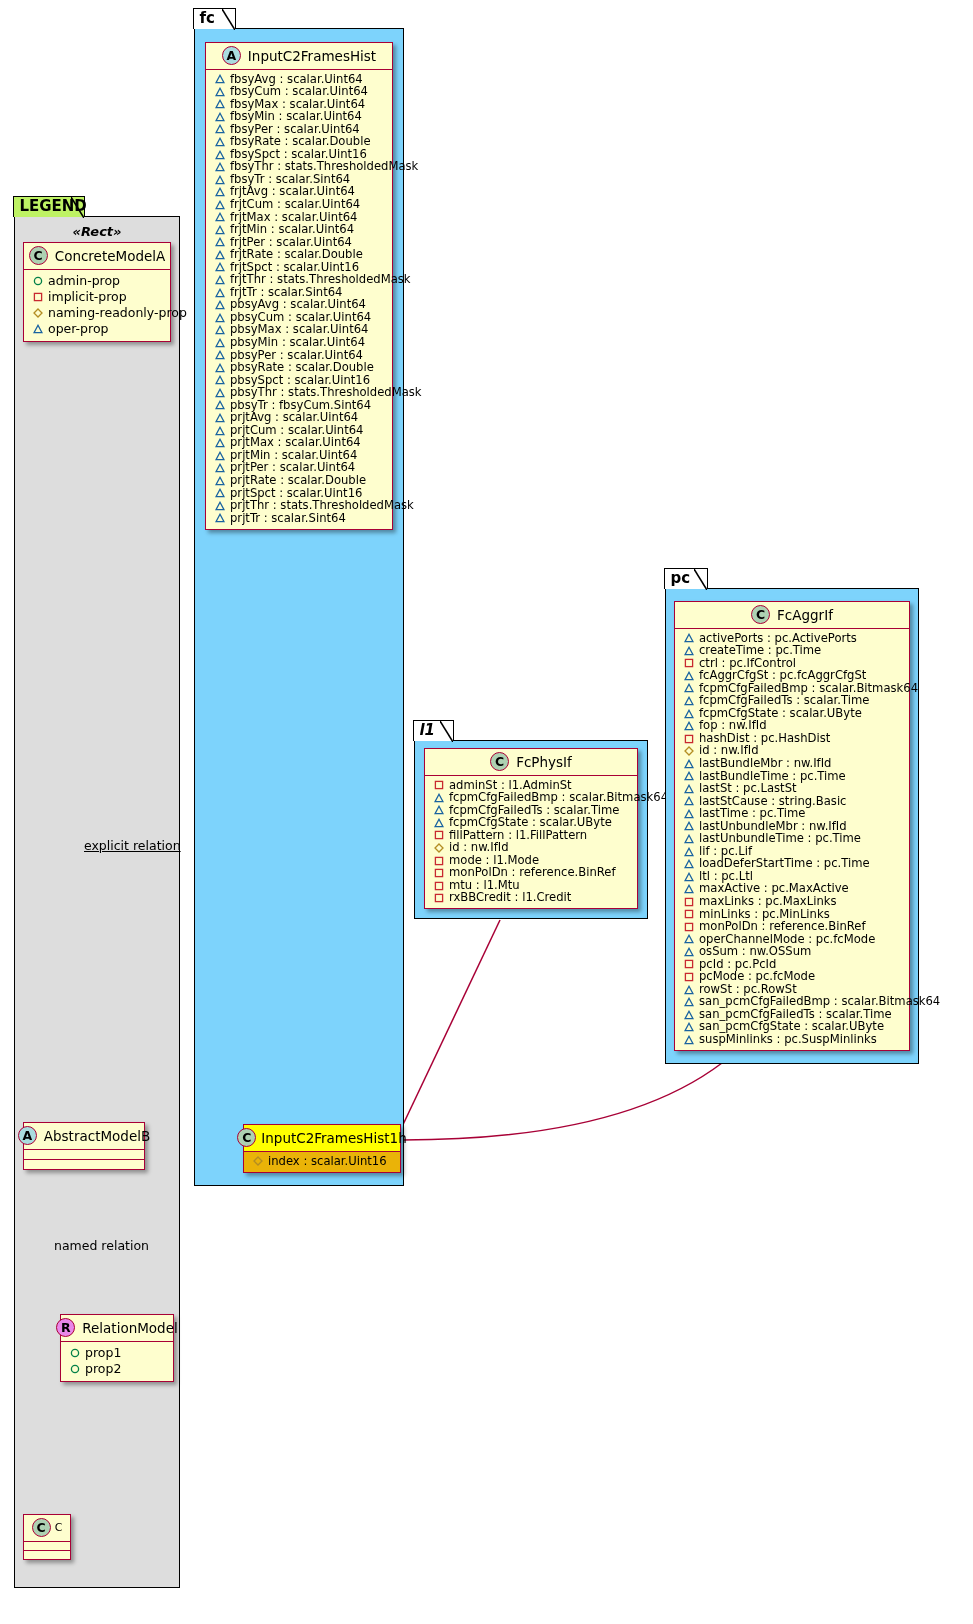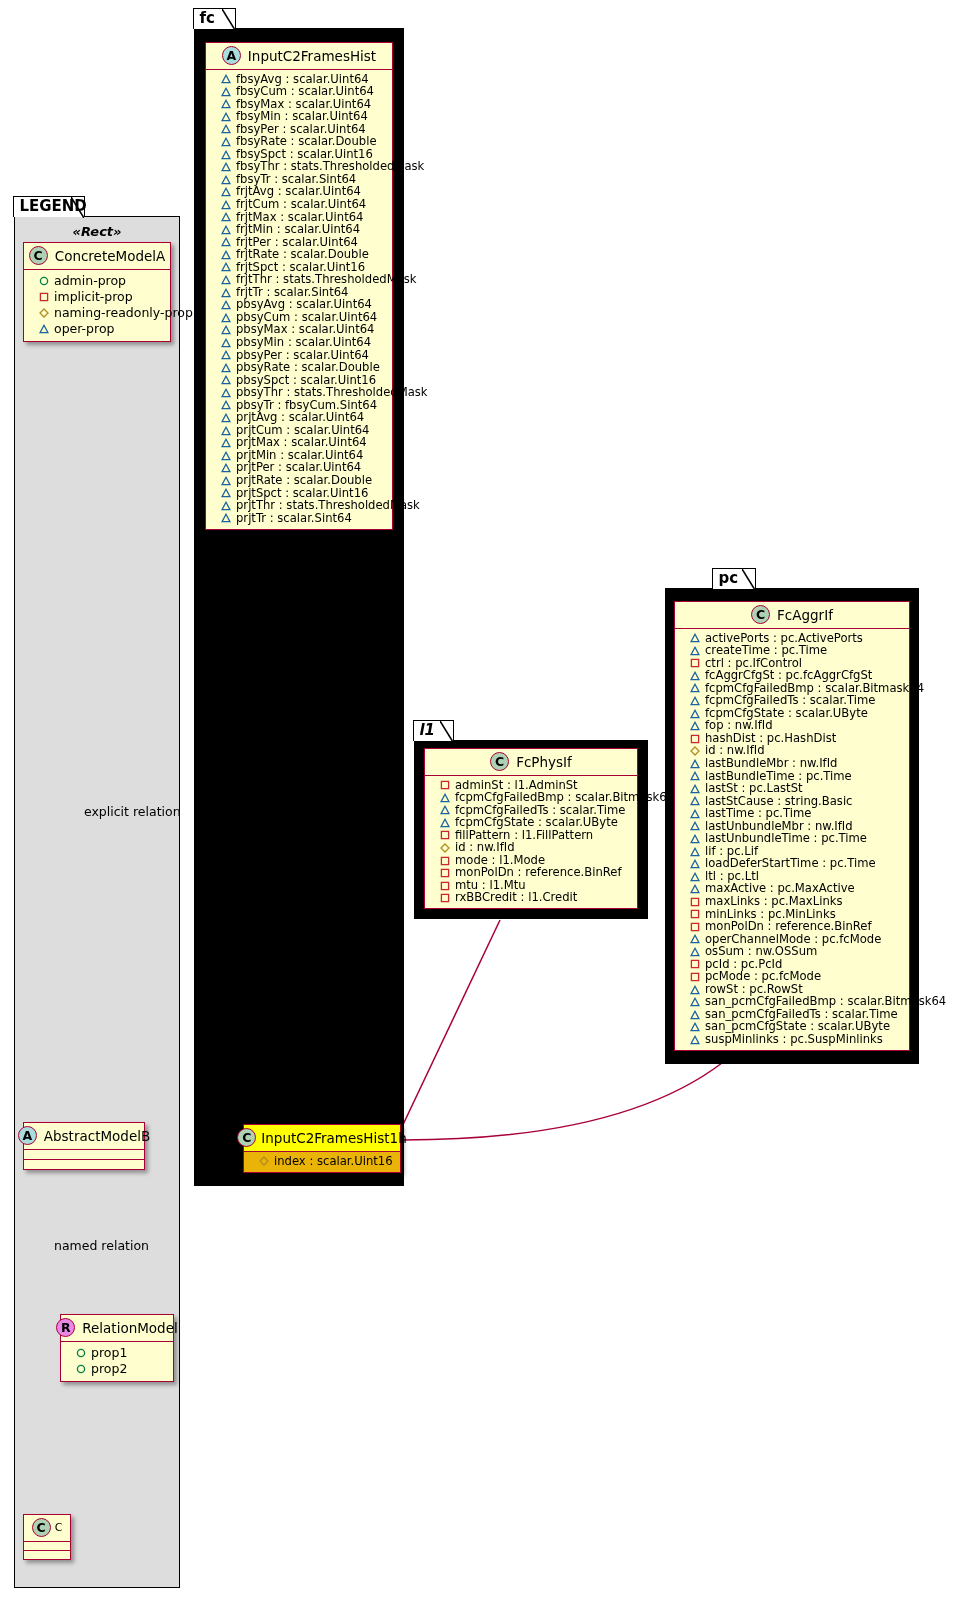--- a/index.html
+++ b/index.html
@@ -26,41 +26,41 @@
     width: 973px;
     height: 1624px;
     pointer-events: none;
   }
 
   
   .pkg {
     position: absolute;
     box-sizing: border-box;
     border: 1.6px solid #000000;
-    background: #000000;
+    background: #7dd3fc;
   }
   .pkg.shaded { background: #DDDDDD; }
   .pkg-tab {
     position: absolute;
     top: -21px;
     left: -1.6px;
     height: 21px;
     box-sizing: border-box;
     border: 1.6px solid #000000;
     border-bottom: none;
     background: inherit;
     padding: 0 14px 0 5px;
     font-size: 15px;
     font-weight: bold;
     line-height: 19px;
     color: #000000;
     white-space: nowrap;
   }
   .pkg-tab.white { background: #ffffff; }
-  .pkg-tab.grey  { background: #ffffff; }
+  .pkg-tab.grey  { background: #bef264; }
   .tab-slant {
     position: absolute;
     right: 0; top: 0;
     width: 13px; height: 21px;
     overflow: hidden;
   }
 
   
   .cls {
     position: absolute;
@@ -87,21 +87,21 @@
   .cls-hdr .nm.abstract { }
   .cls-stereo {
     text-align: center;
     font-size: 13px;
     font-style: italic;
     font-weight: bold;
     color: #000000;
     padding: 2px 0 3px 0;
   }
   .cls-body {
-    padding: 3px 5px 4px 15px;
+    padding: 3px 5px 4px 9px;
   }
   .cls-body.empty { height: 9px; padding: 0; }
   .cls-sep {
     border-top: 1.4px solid #A80036;
     height: 0;
   }
   .attr {
     display: flex;
     align-items: center;
     gap: 5px;
@@ -210,21 +210,21 @@
       </div>
       <div class="attr legend-attr">
         <svg class="mk" viewBox="0 0 10 10">
             <path d="M5,1.3 L9,8.7 L1,8.7 z" fill="none" stroke="#1963A0" stroke-width="1.3"></path>
           </svg>
         <span class="txt">oper-prop</span>
       </div>
     </div>
   </div>
 
-  <div class="edge-label" style="left:84px; top:804px;">explicit relation</div>
+  <div class="edge-label" style="left:84px; top:838px;text-decoration:underline;">explicit relation</div>
 
   <div class="cls" style="left:23px; top:1122px; width:122px;">
     <div class="cls-hdr">
       <span class="badge a">A</span>
       <span class="nm abstract">AbstractModelB</span>
     </div>
     <div class="cls-body empty"></div>
     <div class="cls-sep"></div>
     <div class="cls-body empty"></div>
   </div>
@@ -587,21 +587,21 @@
         <div class="attr">
           <svg class="mk" viewBox="0 0 10 10">
             <rect x="1.4" y="1.4" width="7.2" height="7.2" fill="none" stroke="#C82930" stroke-width="1.3"></rect>
           </svg>
           <span class="txt">rxBBCredit : l1.Credit</span>
         </div>
       </div>
   </div>
 
   <div class="pkg" style="left:665px; top:588px; width:254px; height:476px;">
-    <div class="pkg-tab white" style="width:44px;margin-left:48px;">
+    <div class="pkg-tab white" style="width:44px;">
       <span>pc</span>
       <span class="tab-slant">
         <svg width="13" height="21" viewBox="0 0 13 21">
             <path d="M0,0 L13,21" stroke="#000" stroke-width="1.6" fill="none"></path>
           </svg>
       </span>
     </div>
   </div>
 
   <div class="cls" style="left:674px; top:601px; width:236px;">

